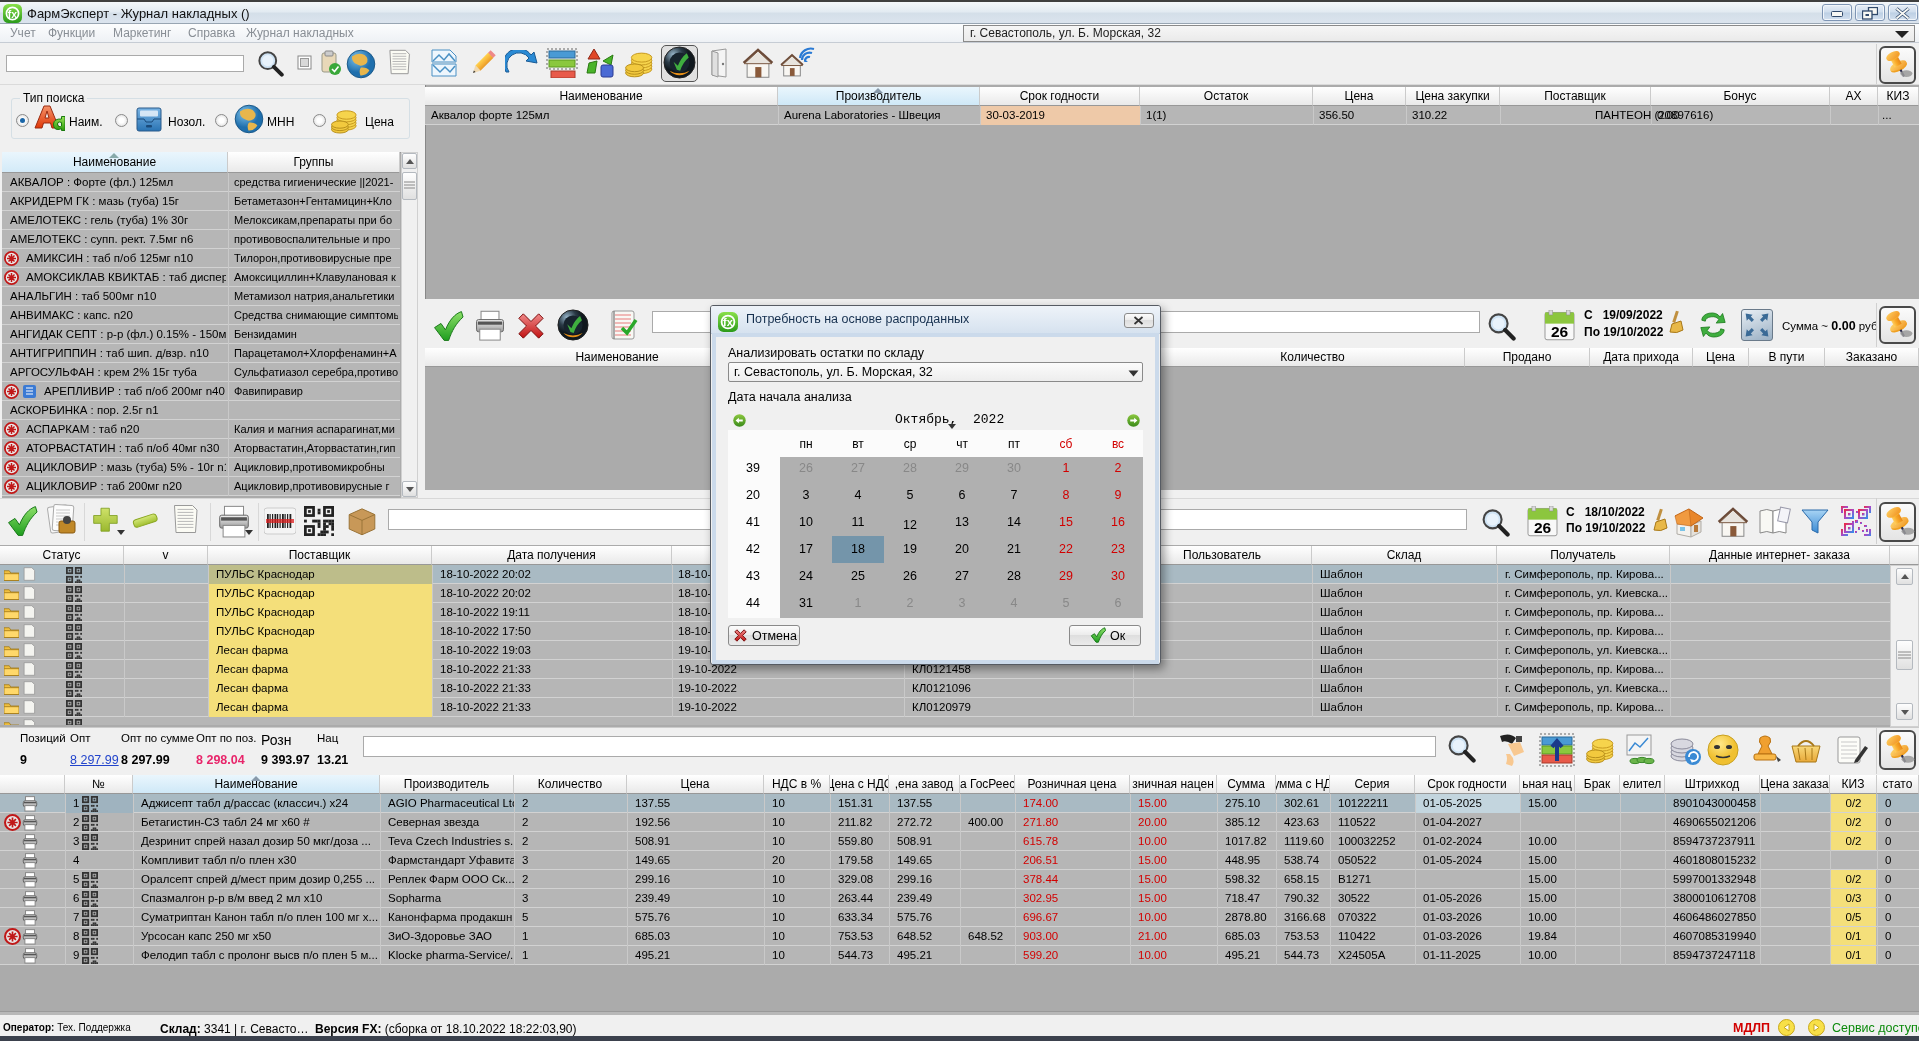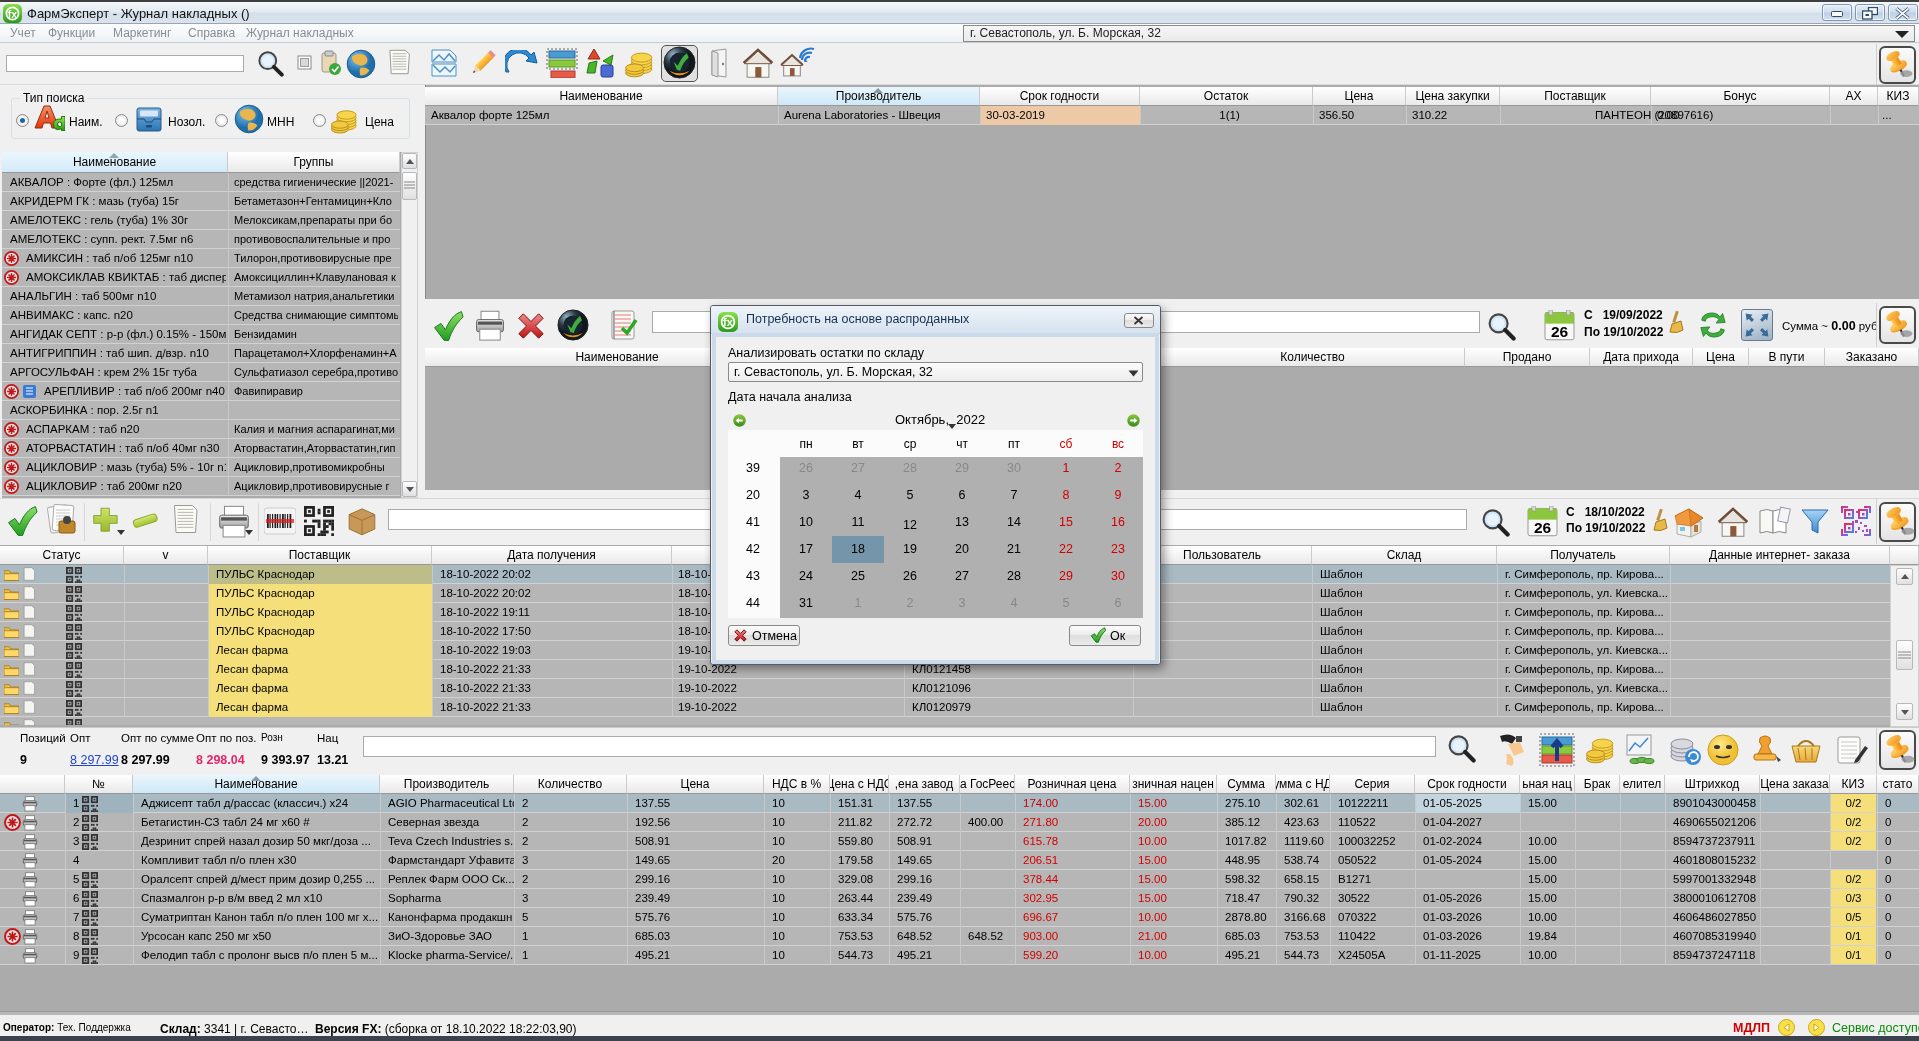--- a/index.html
+++ b/index.html
@@ -397,21 +397,21 @@
 <div class="gh" style="left:1830px;top:87px;width:48px;height:19px;">АХ</div>
 <div class="gh" style="left:1878px;top:87px;width:41px;height:19px;">КИЗ</div>
 <svg class="abs" style="left:872px;top:88px;" width="12" height="5" viewBox="0 0 12 5">
     <path d="M 6 0 L 11 5 L 1 5 Z" fill="#89a"></path>
   </svg>
 <div class="abs" style="left:425px;top:106px;width:1494px;height:19px;background:#b6b6b6;border-bottom:1px solid #d2d2d2;"></div>
 <div class="abs" style="left:980px;top:106px;width:160px;height:19px;background:#eec9a8;"></div>
 <div class="cell" style="left:427px;top:106px;width:351px;">Аквалор форте 125мл</div>
 <div class="cell" style="left:780px;top:106px;width:200px;">Aurena Laboratories - Швеция</div>
 <div class="cell" style="left:982px;top:106px;width:158px;">30-03-2019</div>
-<div class="cell" style="left:1142px;top:106px;width:171px;text-align:center;">1(1)</div>
+<div class="cell" style="left:1142px;top:106px;width:171px;">1(1)</div>
 <div class="cell" style="left:1315px;top:106px;width:91px;">356.50</div>
 <div class="cell" style="left:1408px;top:106px;width:92px;">310.22</div>
 <div class="cell" style="left:1591px;top:106px;width:149px;">ПАНТЕОН (20897616)</div>
 <div class="cell" style="left:1653px;top:106px;width:177px;">0.00</div>
 <div class="cell" style="left:1878px;top:106px;width:40px;">...</div>
 <div class="abs" style="left:778px;top:106px;width:1px;height:19px;background:#c9c9c9;"></div>
 <div class="abs" style="left:980px;top:106px;width:1px;height:19px;background:#c9c9c9;"></div>
 <div class="abs" style="left:1140px;top:106px;width:1px;height:19px;background:#c9c9c9;"></div>
 <div class="abs" style="left:1313px;top:106px;width:1px;height:19px;background:#c9c9c9;"></div>
 <div class="abs" style="left:1406px;top:106px;width:1px;height:19px;background:#c9c9c9;"></div>
@@ -1113,21 +1113,21 @@
   </svg>
 <div class="abs" style="left:0;top:727px;width:1919px;height:48px;background:#f0f0f0;border-top:1px solid #cacaca;"></div>
 <div class="abs" style="left:20px;top:732px;font-size:11.5px;">Позиций</div>
 <div class="abs" style="left:20px;top:753px;font-size:12.5px;color:#000;font-weight:bold;">9</div>
 <div class="abs" style="left:70px;top:732px;font-size:11.5px;">Опт</div>
 <div class="abs" style="left:70px;top:753px;font-size:12.5px;color:#2244cc;text-decoration:underline;">8 297.99</div>
 <div class="abs" style="left:121px;top:732px;font-size:11.5px;">Опт по сумме</div>
 <div class="abs" style="left:121px;top:753px;font-size:12.5px;color:#000;font-weight:bold;">8 297.99</div>
 <div class="abs" style="left:196px;top:732px;font-size:11.5px;">Опт по поз.</div>
 <div class="abs" style="left:196px;top:753px;font-size:12.5px;color:#e8256a;font-weight:bold;">8 298.04</div>
-<div class="abs" style="left:261px;top:732px;font-size:10px;">Розн</div>
+<div class="abs" style="left:261px;top:732px;font-size:14px;">Розн</div>
 <div class="abs" style="left:261px;top:753px;font-size:12.5px;color:#000;font-weight:bold;">9 393.97</div>
 <div class="abs" style="left:317px;top:732px;font-size:11.5px;">Нац</div>
 <div class="abs" style="left:317px;top:753px;font-size:12.5px;color:#000;font-weight:bold;">13.21</div>
 <div class="abs" style="left:363px;top:736px;width:1073px;height:21px;background:#fff;border:1px solid #aaa;"></div>
 <svg class="abs" style="left:1446px;top:734px;" width="30" height="30" viewBox="0 0 30 30">
     <circle cx="12.6" cy="11.4" r="9.0" fill="#cfe3f4" stroke="#444" stroke-width="2.1"></circle>
 <circle cx="12.6" cy="11.4" r="6.0" fill="#e8f2fb"></circle>
 <line x1="19.2" y1="18.0" x2="27.6" y2="26.4" stroke="#222" stroke-width="4.2" stroke-linecap="round"></line>
   </svg>
 <svg class="abs" style="left:1494px;top:732px;" width="38" height="36" viewBox="0 0 38 36">
@@ -1795,21 +1795,21 @@
 <svg class="abs" style="left:733px;top:414px;" width="13" height="13" viewBox="0 0 13 13">
     <circle cx="6.5" cy="6.5" r="6.24" fill="url(#gac733-1)"></circle>
     <defs>
       <linearGradient id="gac733-1" x1="0" y1="0" x2="0" y2="1">
         <stop offset="0" stop-color="#8cc840"></stop>
         <stop offset="1" stop-color="#3a8a1a"></stop>
       </linearGradient>
     </defs>
     <path d="M 9.75 5.46 L 5.8500000000000005 5.46 L 5.8500000000000005 3.6400000000000006 L 2.6 6.5 L 5.8500000000000005 9.36 L 5.8500000000000005 7.539999999999999 L 9.75 7.539999999999999 Z" fill="#fff"></path>
   </svg>
-<div class="abs" style="left:895px;top:412px;font-size:13px;">Октябрь,&nbsp;&nbsp;2022</div>
+<div class="abs" style="left:895px;top:412px;font-size:13px;font-family:Liberation Mono, monospace;">Октябрь,&nbsp;&nbsp;2022</div>
 <svg class="abs" style="left:948px;top:424px;" width="8" height="5" viewBox="0 0 8 5">
     <path d="M 0 0 L 8 0 L 4 5 Z" fill="#333"></path>
   </svg>
 <svg class="abs" style="left:1127px;top:414px;" width="13" height="13" viewBox="0 0 13 13">
     <circle cx="6.5" cy="6.5" r="6.24" fill="url(#gac11271)"></circle>
     <defs>
       <linearGradient id="gac11271" x1="0" y1="0" x2="0" y2="1">
         <stop offset="0" stop-color="#8cc840"></stop>
         <stop offset="1" stop-color="#3a8a1a"></stop>
       </linearGradient>

